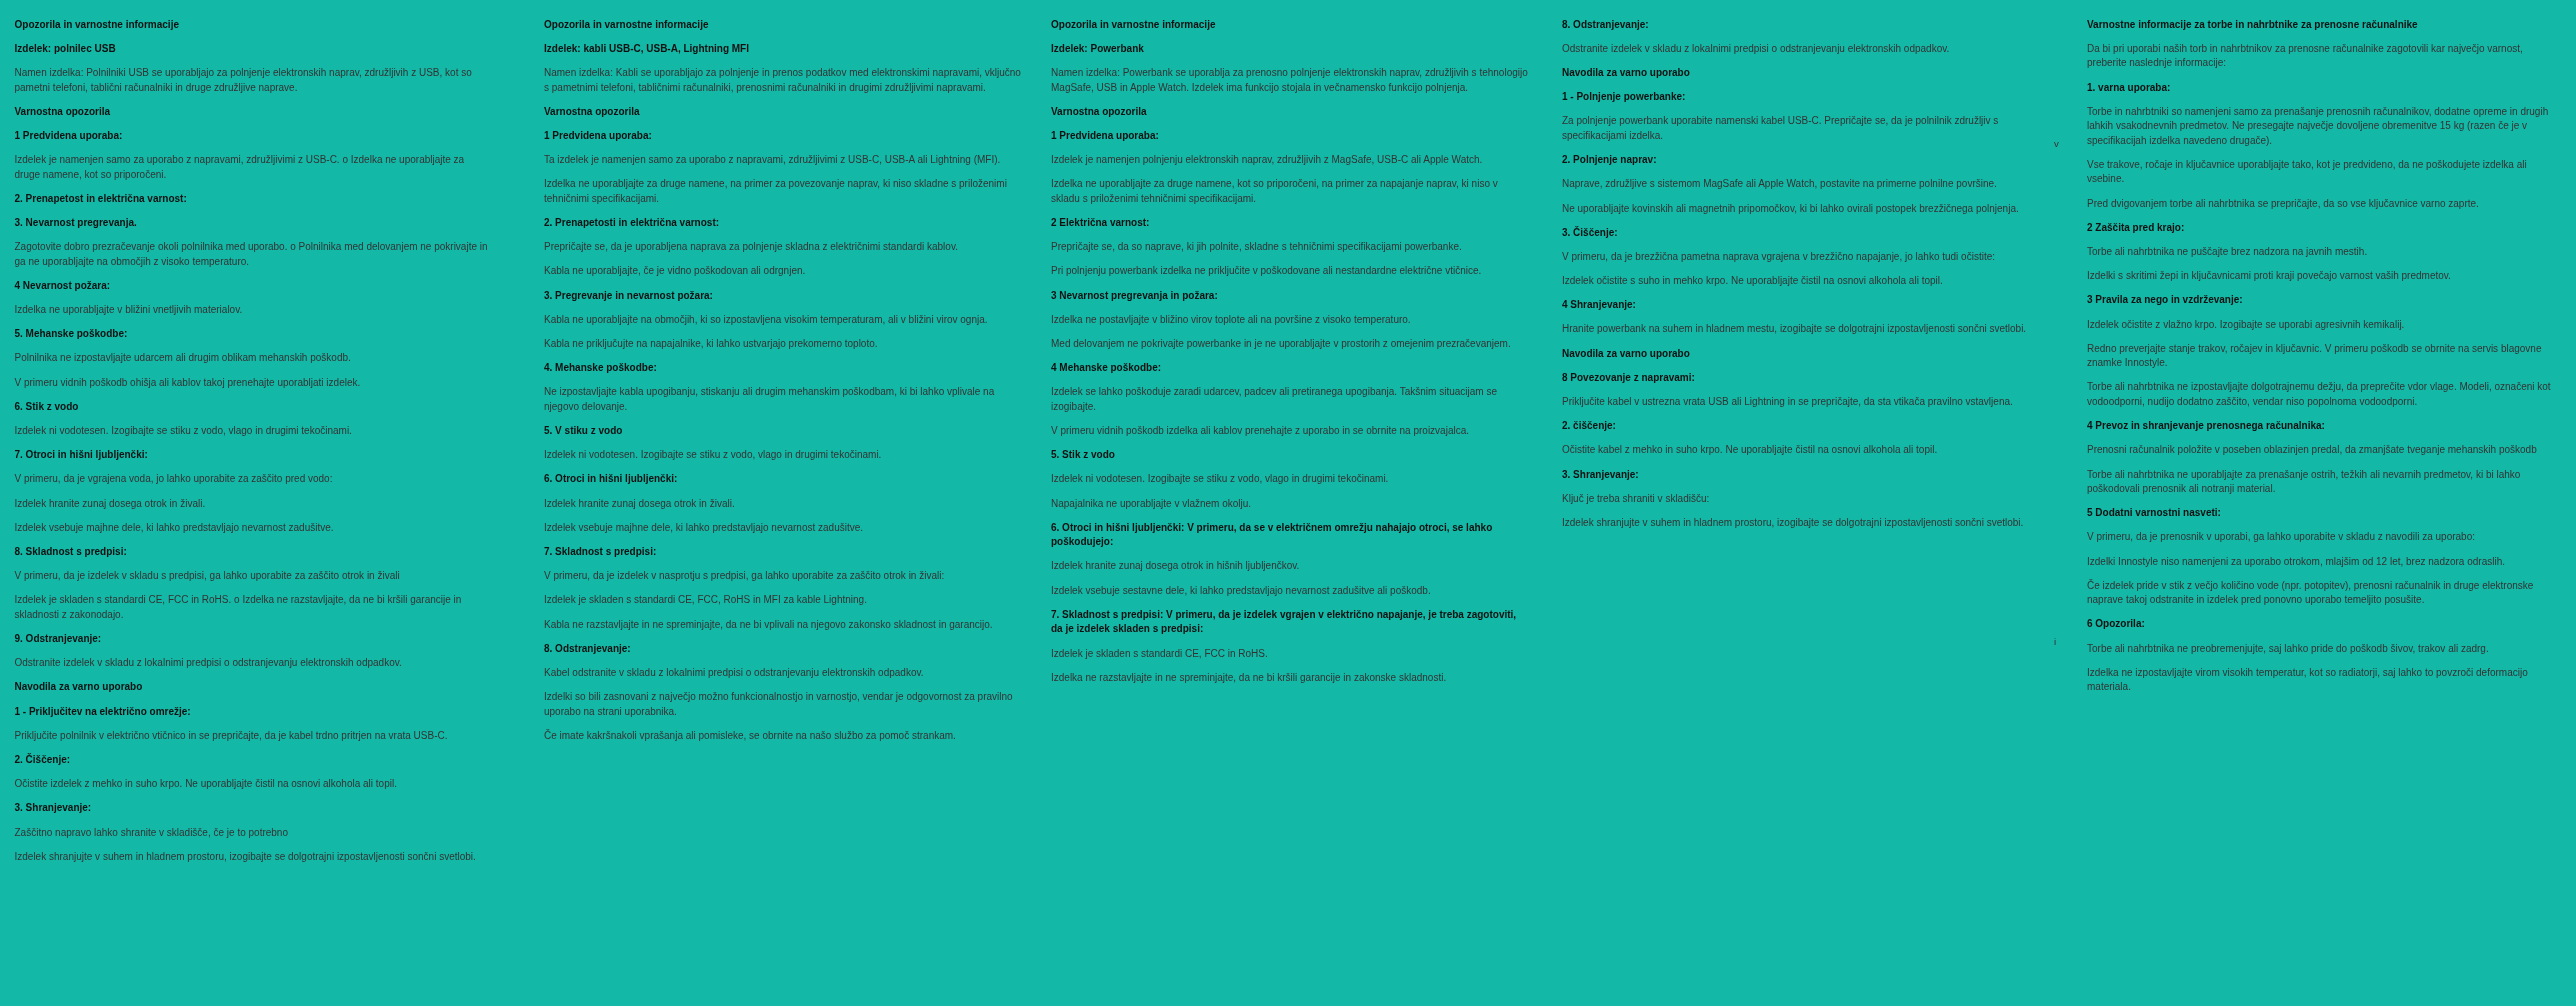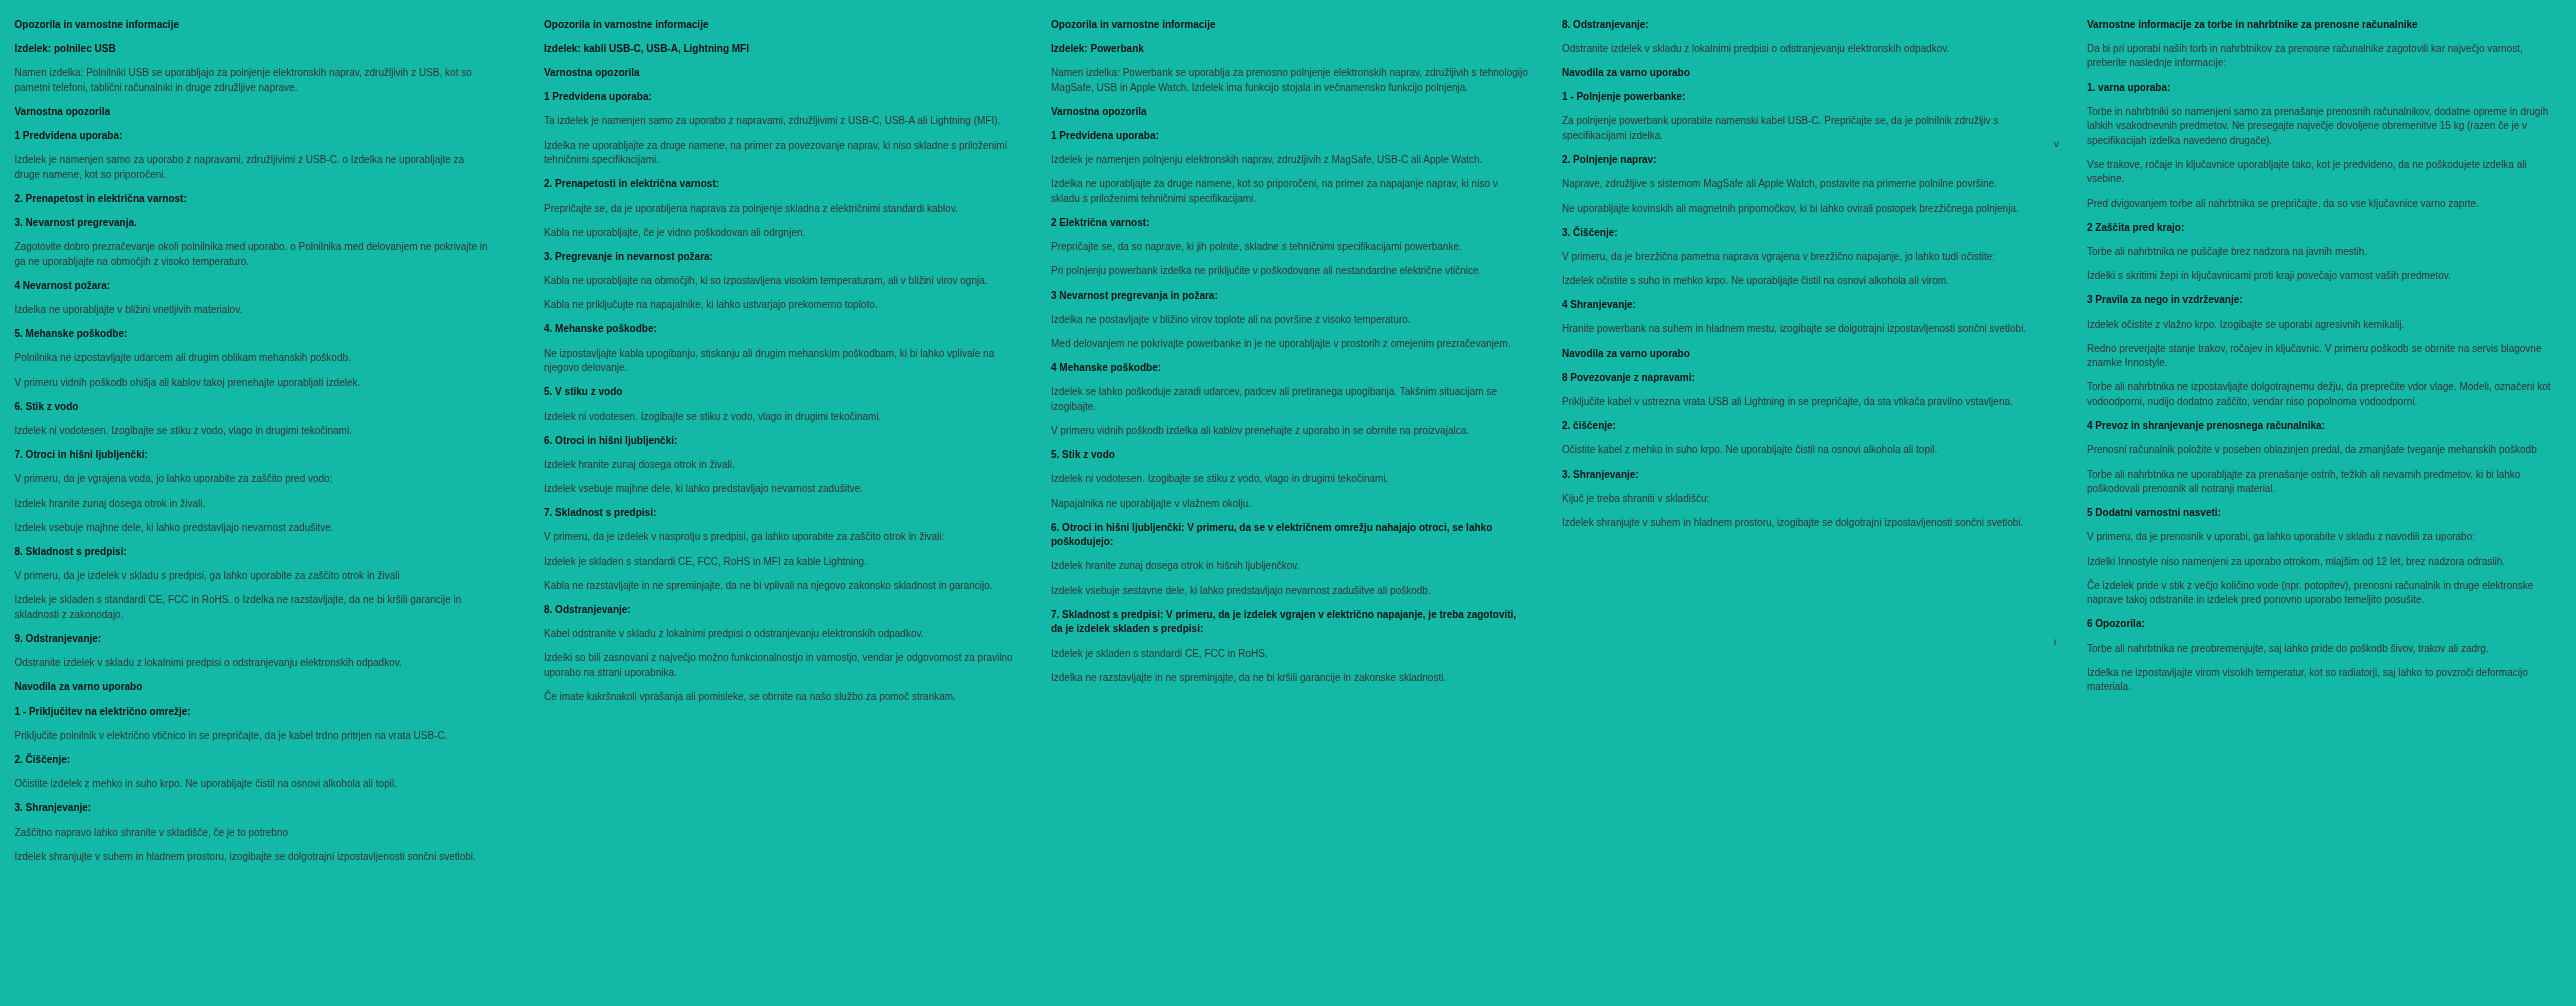--- a/index.html
+++ b/index.html
@@ -80,20 +80,21 @@
       <p class="b">Priključite polnilnik v električno vtičnico in se prepričajte, da je kabel trdno pritrjen na vrata USB-C.</p>
       <p class="h">2. Čiščenje:</p>
       <p class="b">Očistite izdelek z mehko in suho krpo. Ne uporabljajte čistil na osnovi alkohola ali topil.</p>
       <p class="h">3. Shranjevanje:</p>
       <p class="b">Zaščitno napravo lahko shranite v skladišče, če je to potrebno</p>
       <p class="b">Izdelek shranjujte v suhem in hladnem prostoru, izogibajte se dolgotrajni izpostavljenosti sončni svetlobi.</p>
     </div>
   <div class="col" id="col-1">
       <p class="h">Opozorila in varnostne informacije</p>
       <p class="h">Izdelek: kabli USB-C, USB-A, Lightning MFI</p>
+      <p class="b">Namen izdelka: Kabli se uporabljajo za polnjenje in prenos podatkov med elektronskimi napravami, vključno s pametnimi telefoni, tabličnimi računalniki, prenosnimi računalniki in drugimi združljivimi napravami.</p>
       <p class="h">Varnostna opozorila</p>
       <p class="h">1 Predvidena uporaba:</p>
       <p class="b">Ta izdelek je namenjen samo za uporabo z napravami, združljivimi z USB-C, USB-A ali Lightning (MFI).</p>
       <p class="b">Izdelka ne uporabljajte za druge namene, na primer za povezovanje naprav, ki niso skladne s priloženimi tehničnimi specifikacijami.</p>
       <p class="h">2. Prenapetosti in električna varnost:</p>
       <p class="b">Prepričajte se, da je uporabljena naprava za polnjenje skladna z električnimi standardi kablov.</p>
       <p class="b">Kabla ne uporabljajte, če je vidno poškodovan ali odrgnjen.</p>
       <p class="h">3. Pregrevanje in nevarnost požara:</p>
       <p class="b">Kabla ne uporabljajte na območjih, ki so izpostavljena visokim temperaturam, ali v bližini virov ognja.</p>
       <p class="b">Kabla ne priključujte na napajalnike, ki lahko ustvarjajo prekomerno toploto.</p>
@@ -144,21 +145,21 @@
       <p class="h">8. Odstranjevanje:</p>
       <p class="b">Odstranite izdelek v skladu z lokalnimi predpisi o odstranjevanju elektronskih odpadkov.</p>
       <p class="h gap">Navodila za varno uporabo</p>
       <p class="h">1 - Polnjenje powerbanke:</p>
       <p class="b">Za polnjenje powerbank uporabite namenski kabel USB-C. Prepričajte se, da je polnilnik združljiv s specifikacijami izdelka.</p>
       <p class="h">2. Polnjenje naprav:</p>
       <p class="b">Naprave, združljive s sistemom MagSafe ali Apple Watch, postavite na primerne polnilne površine.</p>
       <p class="b">Ne uporabljajte kovinskih ali magnetnih pripomočkov, ki bi lahko ovirali postopek brezžičnega polnjenja.</p>
       <p class="h">3. Čiščenje:</p>
       <p class="b">V primeru, da je brezžična pametna naprava vgrajena v brezžično napajanje, jo lahko tudi očistite:</p>
-      <p class="b">Izdelek očistite s suho in mehko krpo. Ne uporabljajte čistil na osnovi alkohola ali virom.</p>
+      <p class="b">Izdelek očistite s suho in mehko krpo. Ne uporabljajte čistil na osnovi alkohola ali topil.</p>
       <p class="h">4 Shranjevanje:</p>
       <p class="b">Hranite powerbank na suhem in hladnem mestu, izogibajte se dolgotrajni izpostavljenosti sončni svetlobi.</p>
       <p class="h gap">Navodila za varno uporabo</p>
       <p class="h">8 Povezovanje z napravami:</p>
       <p class="b">Priključite kabel v ustrezna vrata USB ali Lightning in se prepričajte, da sta vtikača pravilno vstavljena.</p>
       <p class="h">2. čiščenje:</p>
       <p class="b">Očistite kabel z mehko in suho krpo. Ne uporabljajte čistil na osnovi alkohola ali topil.</p>
       <p class="h">3. Shranjevanje:</p>
       <p class="b">Ključ je treba shraniti v skladišču:</p>
       <p class="b">Izdelek shranjujte v suhem in hladnem prostoru, izogibajte se dolgotrajni izpostavljenosti sončni svetlobi.</p>

